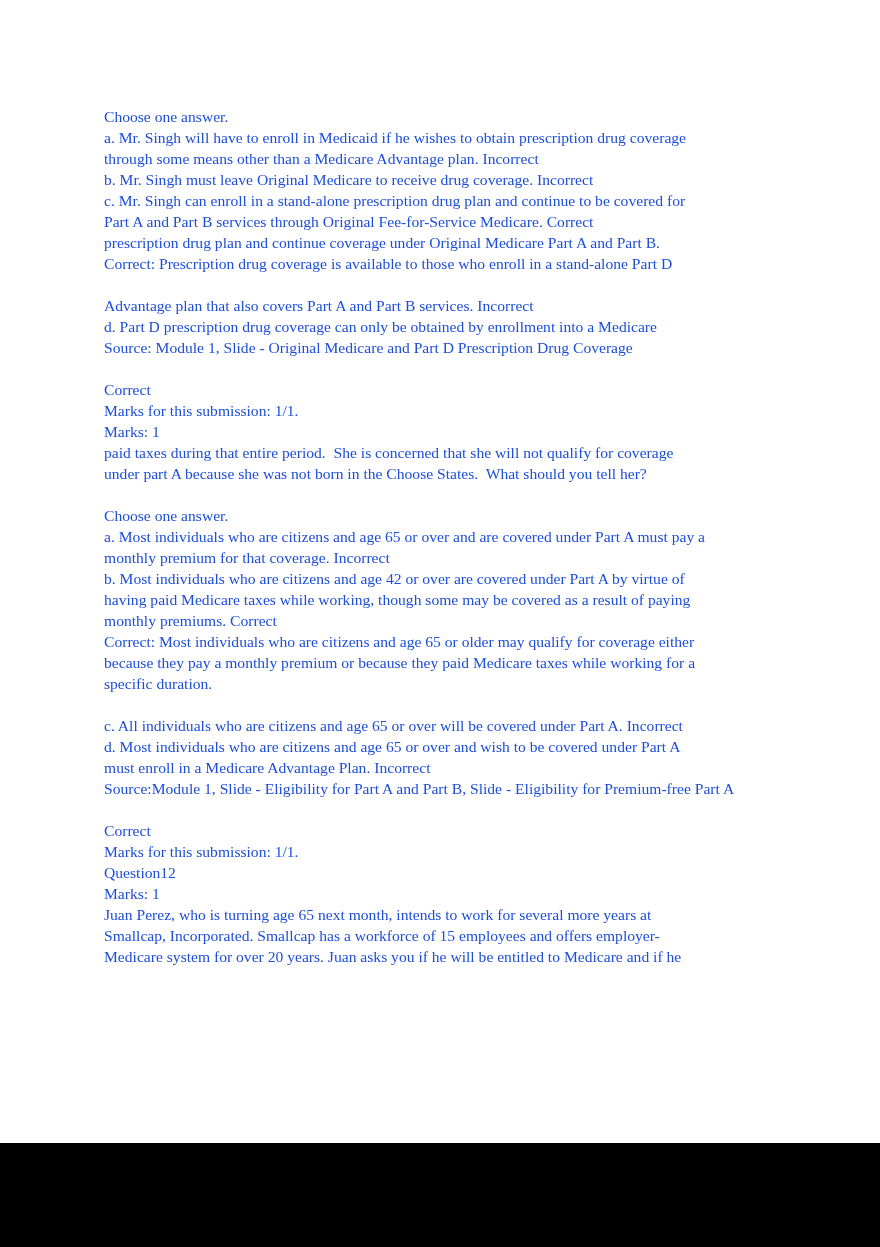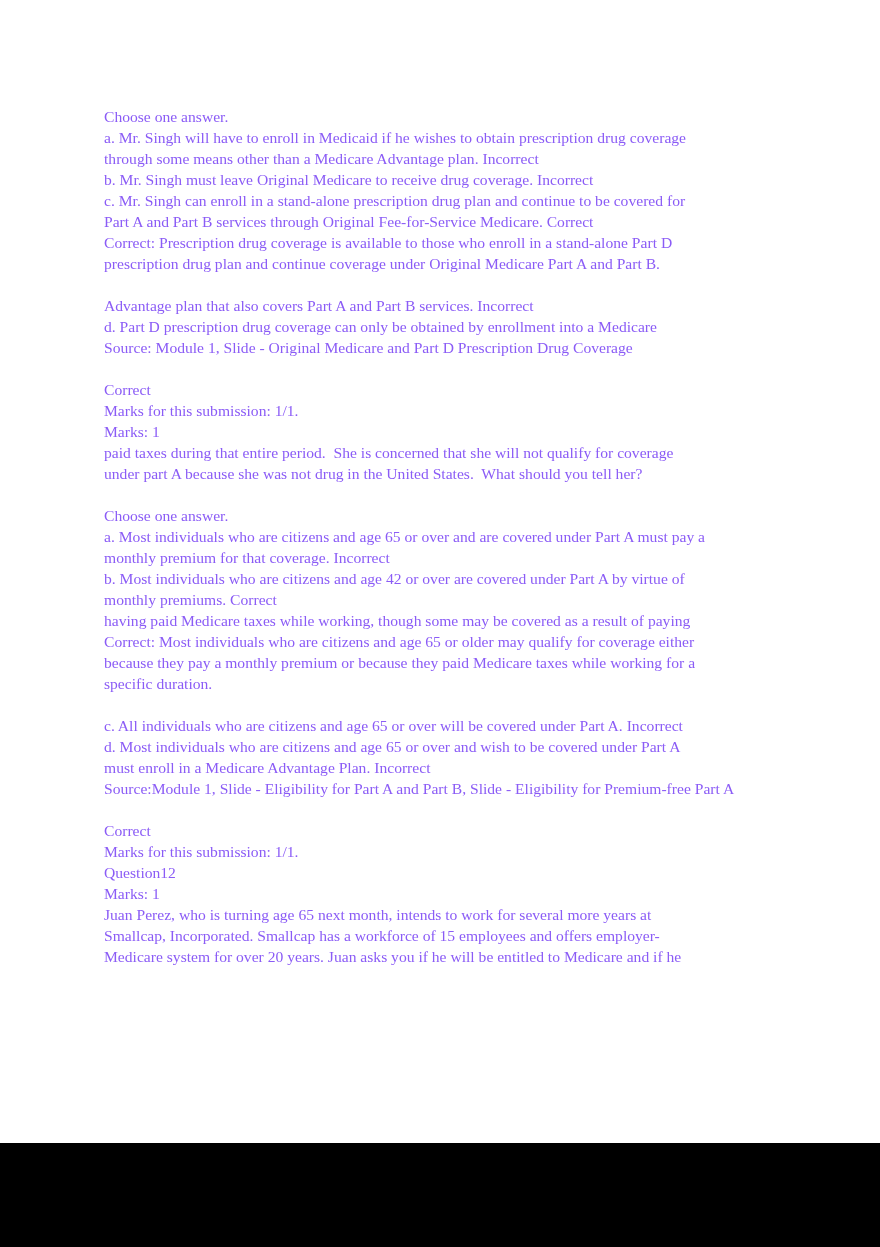--- a/index.html
+++ b/index.html
@@ -1,54 +1,54 @@
 <!DOCTYPE html>
 <html><head>
 <meta charset="utf-8">
 <style>
   html, body { margin: 0; padding: 0; }
   body { width: 880px; height: 1247px; background: #000; overflow: hidden; position: relative; }
   .page { position: absolute; left: 0; top: 0; width: 880px; height: 1143px; background: #fff; }
   .content {
     position: absolute; left: 104px; top: 106px; width: 760px;
-    font-family: "Liberation Serif", serif; font-size: 15.6px; line-height: 21px; color: #8b5cf6;
+    font-family: "Liberation Serif", serif; font-size: 15.6px; line-height: 21px; color: #1d4ed8;
   }
   .line { white-space: pre; height: 21px; }
   .blank { height: 21px; }
 </style>
 </head>
 <body>
 
 <div class="page">
   <div class="content" id="content">
       <div class="line">Choose one answer.</div>
       <div class="line">a. Mr. Singh will have to enroll in Medicaid if he wishes to obtain prescription drug coverage</div>
       <div class="line">through some means other than a Medicare Advantage plan. Incorrect</div>
       <div class="line">b. Mr. Singh must leave Original Medicare to receive drug coverage. Incorrect</div>
       <div class="line">c. Mr. Singh can enroll in a stand-alone prescription drug plan and continue to be covered for</div>
       <div class="line">Part A and Part B services through Original Fee-for-Service Medicare. Correct</div>
+      <div class="line">prescription drug plan and continue coverage under Original Medicare Part A and Part B.</div>
       <div class="line">Correct: Prescription drug coverage is available to those who enroll in a stand-alone Part D</div>
-      <div class="line">prescription drug plan and continue coverage under Original Medicare Part A and Part B.</div>
       <div class="blank"></div>
       <div class="line">Advantage plan that also covers Part A and Part B services. Incorrect</div>
       <div class="line">d. Part D prescription drug coverage can only be obtained by enrollment into a Medicare</div>
       <div class="line">Source: Module 1, Slide - Original Medicare and Part D Prescription Drug Coverage</div>
       <div class="blank"></div>
       <div class="line">Correct</div>
       <div class="line">Marks for this submission: 1/1.</div>
       <div class="line">Marks: 1</div>
       <div class="line">paid taxes during that entire period.  She is concerned that she will not qualify for coverage</div>
-      <div class="line">under part A because she was not drug in the United States.  What should you tell her?</div>
+      <div class="line">under part A because she was not born in the Choose States.  What should you tell her?</div>
       <div class="blank"></div>
       <div class="line">Choose one answer.</div>
       <div class="line">a. Most individuals who are citizens and age 65 or over and are covered under Part A must pay a</div>
       <div class="line">monthly premium for that coverage. Incorrect</div>
       <div class="line">b. Most individuals who are citizens and age 42 or over are covered under Part A by virtue of</div>
+      <div class="line">having paid Medicare taxes while working, though some may be covered as a result of paying</div>
       <div class="line">monthly premiums. Correct</div>
-      <div class="line">having paid Medicare taxes while working, though some may be covered as a result of paying</div>
       <div class="line">Correct: Most individuals who are citizens and age 65 or older may qualify for coverage either</div>
       <div class="line">because they pay a monthly premium or because they paid Medicare taxes while working for a</div>
       <div class="line">specific duration.</div>
       <div class="blank"></div>
       <div class="line">c. All individuals who are citizens and age 65 or over will be covered under Part A. Incorrect</div>
       <div class="line">d. Most individuals who are citizens and age 65 or over and wish to be covered under Part A</div>
       <div class="line">must enroll in a Medicare Advantage Plan. Incorrect</div>
       <div class="line">Source:Module 1, Slide - Eligibility for Part A and Part B, Slide - Eligibility for Premium-free Part A</div>
       <div class="blank"></div>
       <div class="line">Correct</div>

